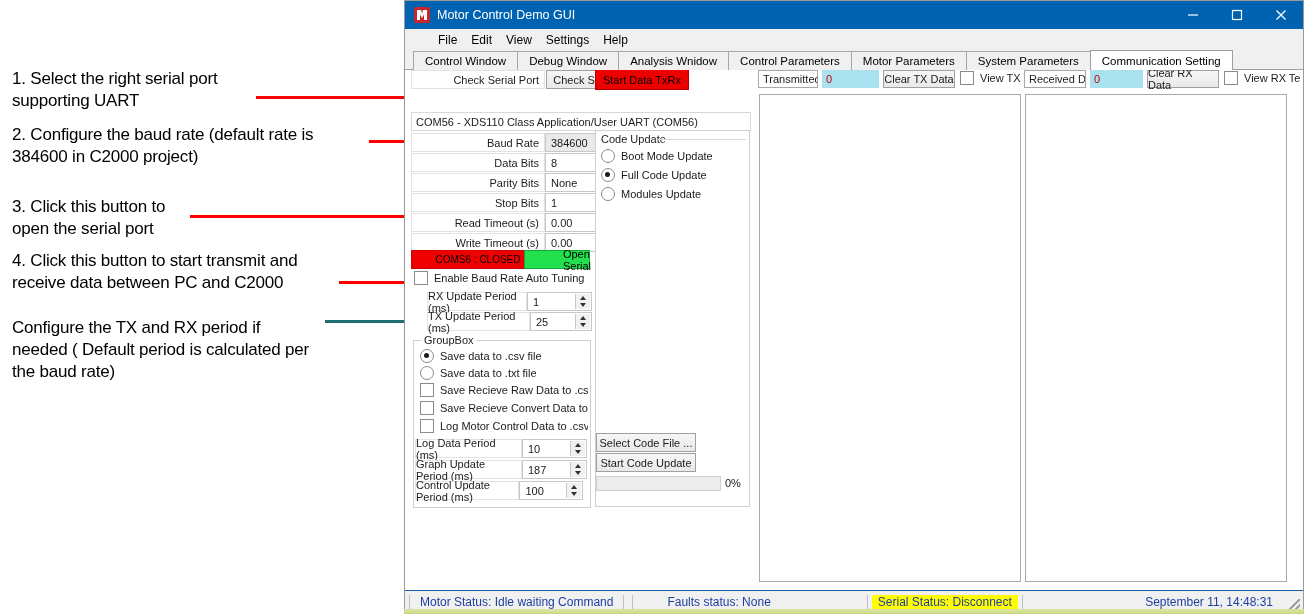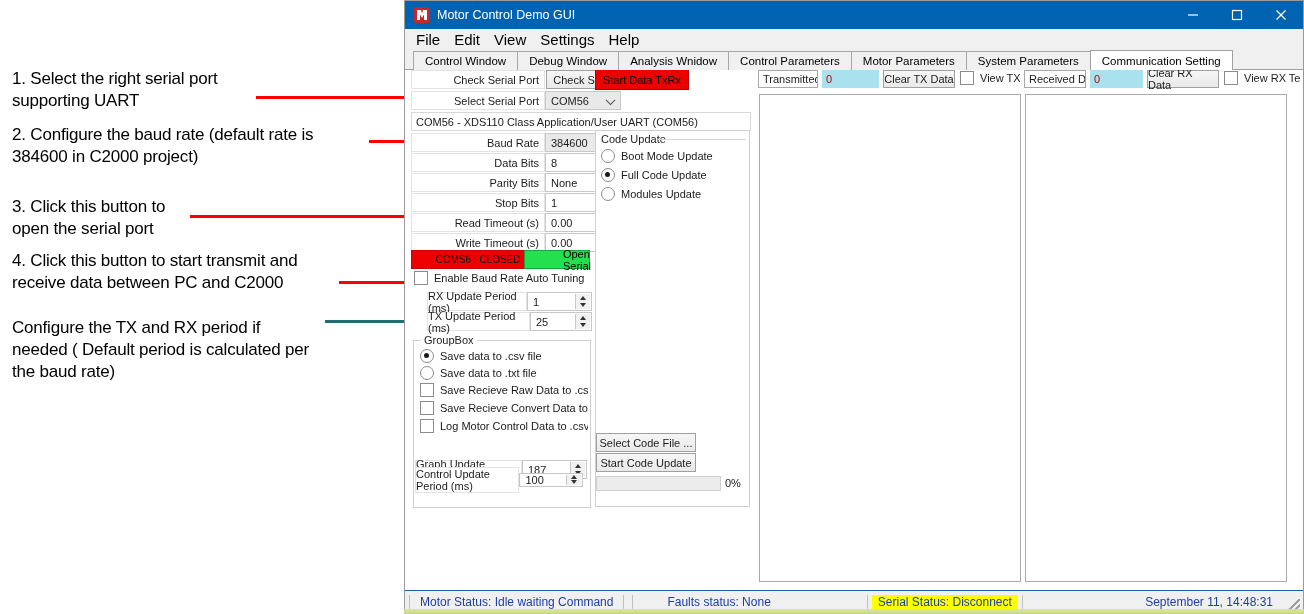--- a/index.html
+++ b/index.html
@@ -104,22 +104,22 @@
     display: flex; align-items: center; justify-content: center;
     color: #fff; font-size: 12px;
   }
   .tb-btn svg { display:block; }
 
   .menubar {
     height: 21px;
     background: #f0f0f0;
     display: flex;
     align-items: center;
-    padding-left: 4px;
-    font-size: 15px;
+    padding-left: 26px;
+    font-size: 12px;
     color: #000;
   }
   .menubar .mi { padding: 2px 7px; }
 
   
   .tabstrip {
     height: 20px;
     background: #f0f0f0;
     display: flex;
     align-items: flex-end;
@@ -457,27 +457,20 @@
   </div>
 
   <div class="content">
 
     <div class="row" style="left:6px; top:0px; width:210px;">
       <div class="lbl" style="width:134px;">Check Serial Port</div>
     </div>
     <div class="btn" style="left:141px; top:0px; width:77px; height:19px;">Check Serial</div>
     <div class="btn red" style="left:190px; top:-1px; width:94px; height:21px;">Start Data TxRx</div>
 
-    <div class="row" style="left:6px; top:21px; width:210px;">
-      <div class="lbl" style="width:134px;">Select Serial Port</div>
-      <div class="fld combo" style="width:76px;">
-        <span>COM56</span>
-        <span class="chev"></span>
-      </div>
-    </div>
 
     <div class="smallfield" style="left:6px; top:42px; width:340px; height:19px; border-color:#d8d8d8;">COM56 - XDS110 Class Application/User UART (COM56)</div>
 
     <div class="row" style="left:6px; top:63px; width:210px;">
       <div class="lbl" style="width:134px;">Baud Rate</div>
       <div class="fld combo" style="width:76px;">
         <span>384600</span>
         <span class="chev"></span>
       </div>
     </div>
@@ -592,37 +585,51 @@
     </div>
     <div class="opt" style="left:15px; top:331px; width:168px; overflow:hidden; white-space:nowrap;">
       <span class="cbox"></span>
       <span>Save Recieve Convert Data to .csv/.txt</span>
     </div>
     <div class="opt" style="left:15px; top:349px; width:168px; overflow:hidden; white-space:nowrap;">
       <span class="cbox"></span>
       <span>Log Motor Control Data to .csv/.txt File</span>
     </div>
 
+    <div class="row" style="left:10px; top:369px; width:172px;">
+      <div class="lbl" style="width:107px;">Log Data Period (ms)</div>
+      <div class="fld" style="width:65px;">
+        <span>10</span>
+        <span class="spin">
+            <div>
+              <i class="ar up"></i>
+            </div>
+            <div>
+              <i class="ar dn"></i>
+            </div>
+          </span>
+      </div>
+    </div>
 
     <div class="row" style="left:10px; top:390px; width:172px;">
       <div class="lbl" style="width:107px;">Graph Update Period (ms)</div>
       <div class="fld" style="width:65px;">
         <span>187</span>
         <span class="spin">
             <div>
               <i class="ar up"></i>
             </div>
             <div>
               <i class="ar dn"></i>
             </div>
           </span>
       </div>
     </div>
 
-    <div class="row" style="left:10px; top:400px; width:168px;align-items:center;">
+    <div class="row" style="left:10px; top:411px; width:168px;">
       <div class="lbl" style="width:107px;">Control Update Period (ms)</div>
       <div class="fld" style="width:65px;">
         <span>100</span>
         <span class="spin">
             <div>
               <i class="ar up"></i>
             </div>
             <div>
               <i class="ar dn"></i>
             </div>

